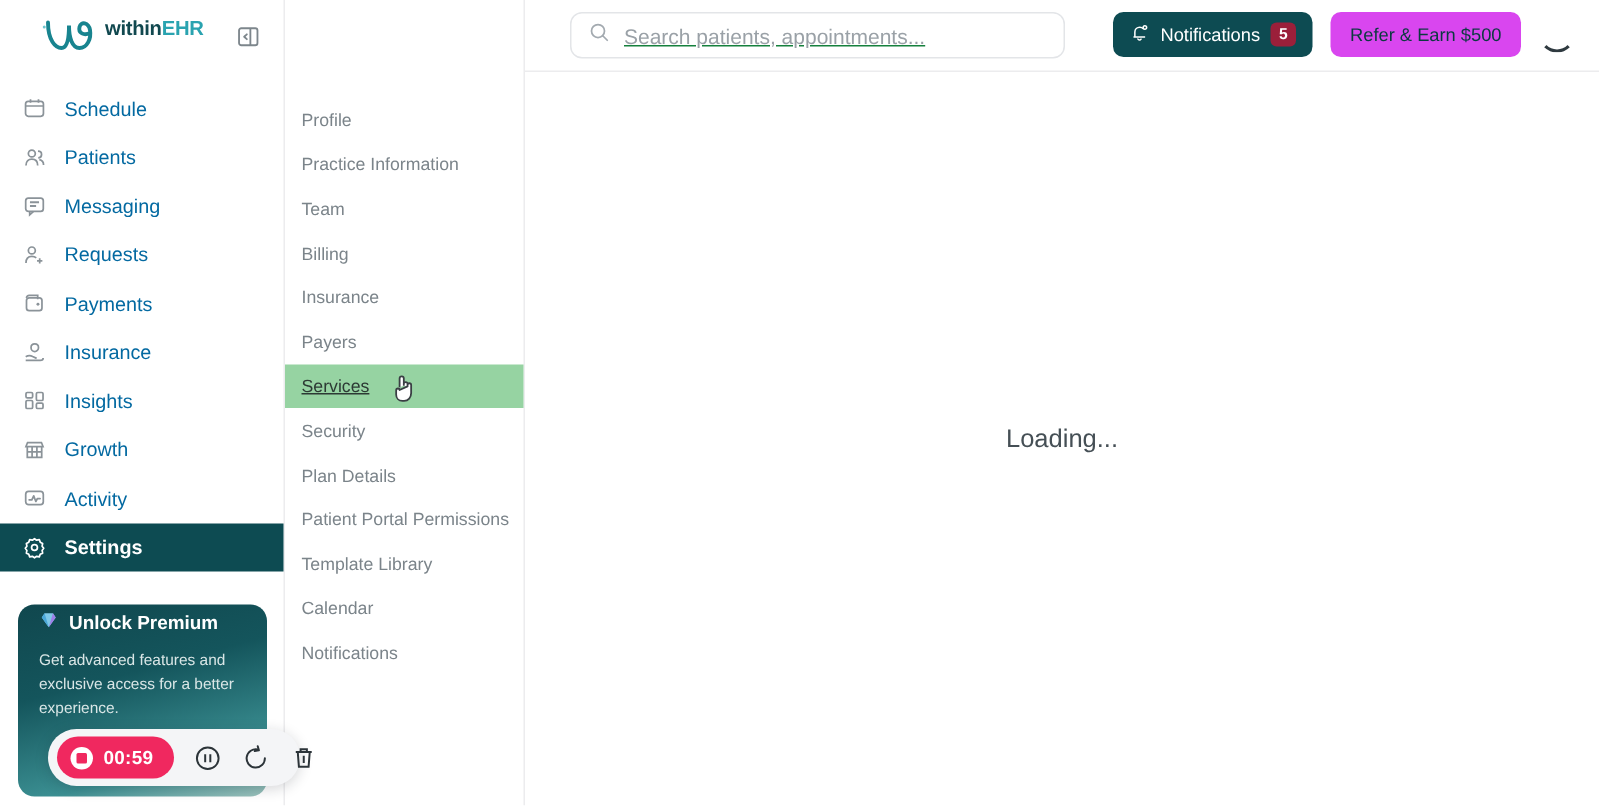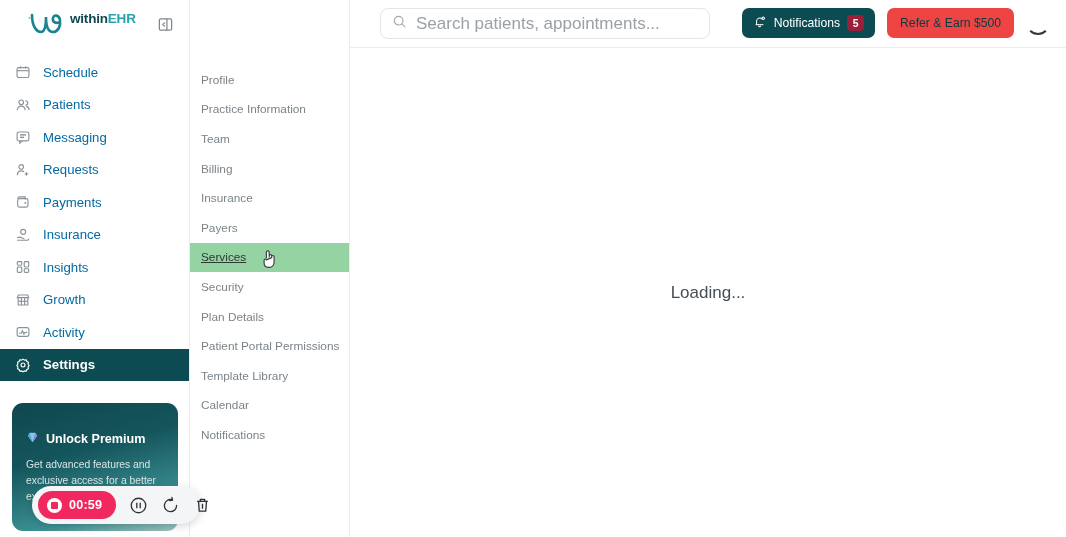--- a/index.html
+++ b/index.html
@@ -58,21 +58,21 @@
   .nav-item.active { background: #0d4b52; color: #ffffff; font-weight: bold; }
   .nav-item.active .ico svg { stroke: #ffffff; }
   .nav-item svg { display: block; }
 
   
   .premium {
     position: absolute; left: 12px; bottom: 6px;
     width: 166px; height: 128px;
     border-radius: 11px;
     background: linear-gradient(165deg, #10474e 0%, #14555c 38%, #3b8f92 78%, #9dc3bd 100%);
-    padding: 28px 14px 0 14px;
+    padding: 4px 14px 0 14px;
     overflow: hidden;
   }
   .premium-title {
     display: flex; align-items: center; gap: 7px;
     color: #ffffff; font-size: 12.6px; font-weight: bold;
   }
   .premium-desc {
     margin-top: 10px;
     color: #d9e6e6; font-size: 10.3px; line-height: 1.55;
   }
@@ -146,23 +146,24 @@
     width: 100%; height: 100%;
     border: 1px solid #e3e5e8;
     border-radius: 8px;
     display: flex; align-items: center;
     padding-left: 11px;
     background: #ffffff;
   }
   .search-box input {
     border: 0; outline: 0;
     font-family: "Liberation Sans", sans-serif;
-    font-size: 17px; color: #c2410c;
+    font-size: 14px; color: #15803d;
     margin-left: 9px; width: 260px;
     background: transparent;
+    text-decoration: underline;
   }
   .search-box input::placeholder { color: #9aa1a7; }
 
   .topbar-right {
     position: absolute; right: 0px; top: 8px;
     display: flex; align-items: center; gap: 12px;
     padding-right: 8px;
   }
   .btn-notif {
     height: 30px; background: #0d4b52; color: #fff;
@@ -174,21 +175,21 @@
   }
   .badge {
     background: #9b1f3a; color: #fff;
     min-width: 17px; height: 16px;
     border-radius: 4px;
     font-size: 10.4px; font-weight: bold;
     display: flex; align-items: center; justify-content: center;
     padding: 0 4px;
   }
   .btn-refer {
-    height: 30px; background: #ef4444; color: #0b3a40;
+    height: 30px; background: #d946ef; color: #0b3a40;
     border-radius: 7px; border: 0;
     padding: 0 13px;
     font-size: 12.2px; font-family: "Liberation Sans", sans-serif;
     cursor: pointer;
   }
   .spinner {
     width: 24px; height: 24px; margin-right: 8px;
     border-radius: 50%;
     border: 2px solid transparent;
     border-bottom-color: #2f3a40;

